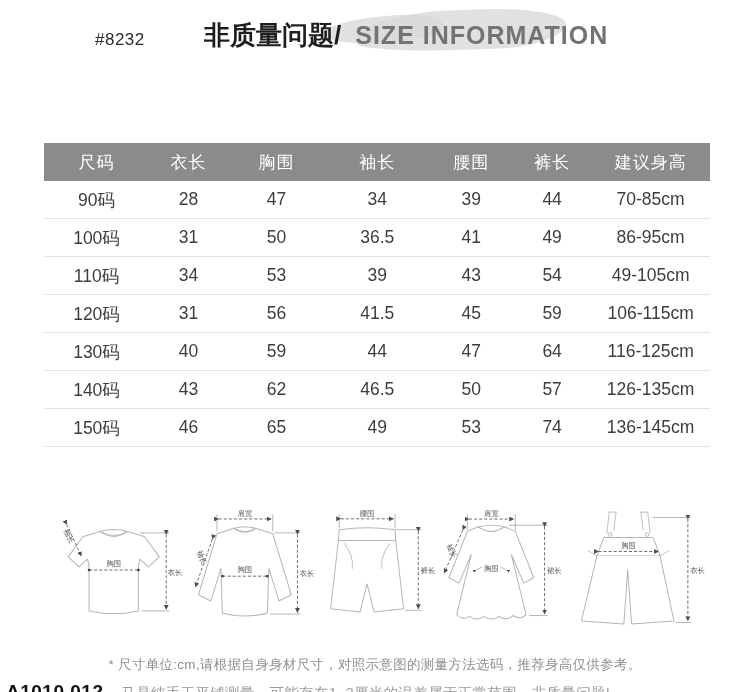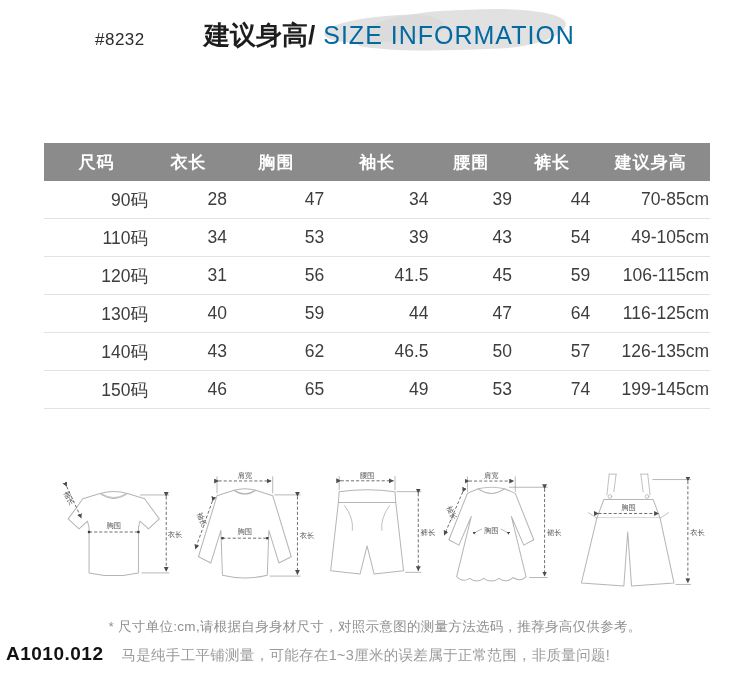--- a/index.html
+++ b/index.html
@@ -14,27 +14,27 @@
   .page{position:relative;width:750px;height:692px;background:#fff;overflow:hidden;margin:0 auto;}
 
   
   .header{position:relative;height:70px;}
   .sku{position:absolute;left:95px;top:30px;font-size:17px;color:#2b2b2b;letter-spacing:.5px;}
   .title-wrap{position:absolute;left:204px;top:18px;white-space:nowrap;}
   .brush{position:absolute;background:var(--brush);opacity:.8;z-index:0;}
   .brush.b1{left:152px;top:-8px;width:210px;height:40px;border-radius:55% 45% 40% 60%/75% 50% 65% 30%;transform:rotate(-2deg);}
   .brush.b2{left:120px;top:-2px;width:120px;height:26px;border-radius:60% 40% 50% 50%/60% 55% 45% 50%;transform:rotate(-4deg);}
   .title-cn{position:relative;z-index:1;font-size:26px;font-weight:700;color:#1d1d1d;}
-  .title-en{position:relative;z-index:1;font-size:25px;font-weight:400;color:#0369a1;letter-spacing:1px;margin-left:8px;}
+  .title-en{position:relative;z-index:1;font-size:25px;font-weight:700;color:#737373;letter-spacing:1px;margin-left:14px;}
 
   
   .table-wrap{margin:73px 40px 0 44px;}
   table.size-table{width:666px;border-collapse:collapse;table-layout:fixed;}
-  table.size-table th{background:var(--table-header-bg);color:#fff;font-size:17px;font-weight:700;height:36px;letter-spacing:1px;}
-  table.size-table td{height:35px;text-align:right;font-size:17.5px;color:var(--cell-text);border-bottom:1px solid var(--line);}
+  table.size-table th{background:var(--table-header-bg);color:#fff;font-size:17px;font-weight:400;height:36px;letter-spacing:1px;}
+  table.size-table td{height:35px;text-align:center;font-size:17.5px;color:var(--cell-text);border-bottom:1px solid var(--line);}
   table.size-table th:nth-child(1),table.size-table td:nth-child(1){width:15.8%;}
   table.size-table th:nth-child(2),table.size-table td:nth-child(2){width:11.8%;}
   table.size-table th:nth-child(3),table.size-table td:nth-child(3){width:14.6%;}
   table.size-table th:nth-child(4),table.size-table td:nth-child(4){width:15.7%;}
   table.size-table th:nth-child(5),table.size-table td:nth-child(5){width:12.5%;}
   table.size-table th:nth-child(6),table.size-table td:nth-child(6){width:11.7%;}
   table.size-table th:nth-child(7),table.size-table td:nth-child(7){width:17.9%;}
 
   
   .diagrams{display:flex;justify-content:space-between;align-items:flex-end;margin:46px 42px 0 52px;height:152px;}
@@ -55,21 +55,21 @@
 </head>
 <body>
 
 <div class="page">
 
   <div class="header">
     <span class="sku">#8232</span>
     <div class="title-wrap">
       <span class="brush b1"></span>
       <span class="brush b2"></span>
-      <span class="title-cn">建议身高/</span><span class="title-en">SIZE INFORMATION</span>
+      <span class="title-cn">非质量问题/</span><span class="title-en">SIZE INFORMATION</span>
     </div>
   </div>
 
   <div class="table-wrap">
     <table class="size-table">
       <thead>
         <tr>
             <th>尺码</th>
             <th>衣长</th>
             <th>胸围</th>
@@ -83,20 +83,29 @@
           <tr>
             <td>90码</td>
             <td>28</td>
             <td>47</td>
             <td>34</td>
             <td>39</td>
             <td>44</td>
             <td>70-85cm</td>
           </tr>
           <tr>
+            <td>100码</td>
+            <td>31</td>
+            <td>50</td>
+            <td>36.5</td>
+            <td>41</td>
+            <td>49</td>
+            <td>86-95cm</td>
+          </tr>
+          <tr>
             <td>110码</td>
             <td>34</td>
             <td>53</td>
             <td>39</td>
             <td>43</td>
             <td>54</td>
             <td>49-105cm</td>
           </tr>
           <tr>
             <td>120码</td>
@@ -125,21 +134,21 @@
             <td>57</td>
             <td>126-135cm</td>
           </tr>
           <tr>
             <td>150码</td>
             <td>46</td>
             <td>65</td>
             <td>49</td>
             <td>53</td>
             <td>74</td>
-            <td>199-145cm</td>
+            <td>136-145cm</td>
           </tr>
         </tbody>
     </table>
   </div>
 
   <div class="diagrams">
 
     <svg viewBox="0 0 170 160" style="width:159px">
       <defs>
           <marker id="a1" markerWidth="7" markerHeight="7" refX="5.5" refY="3" orient="auto">

